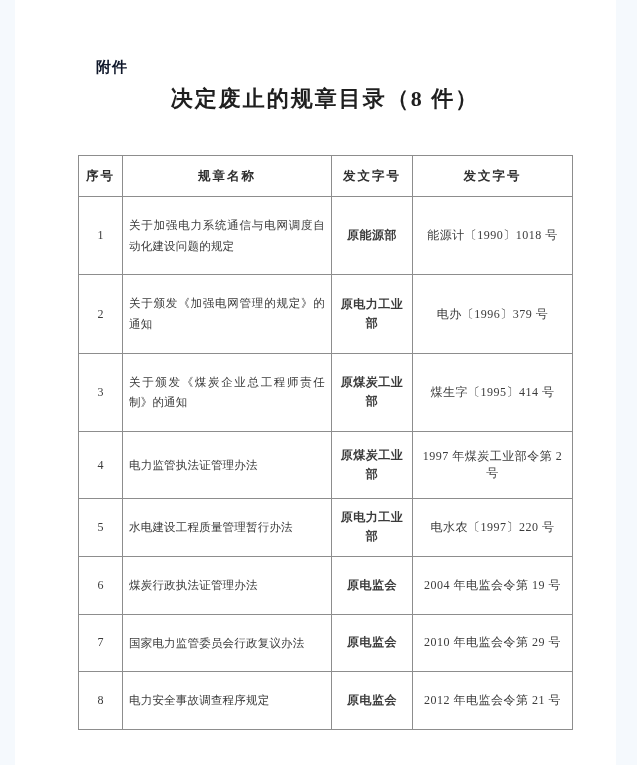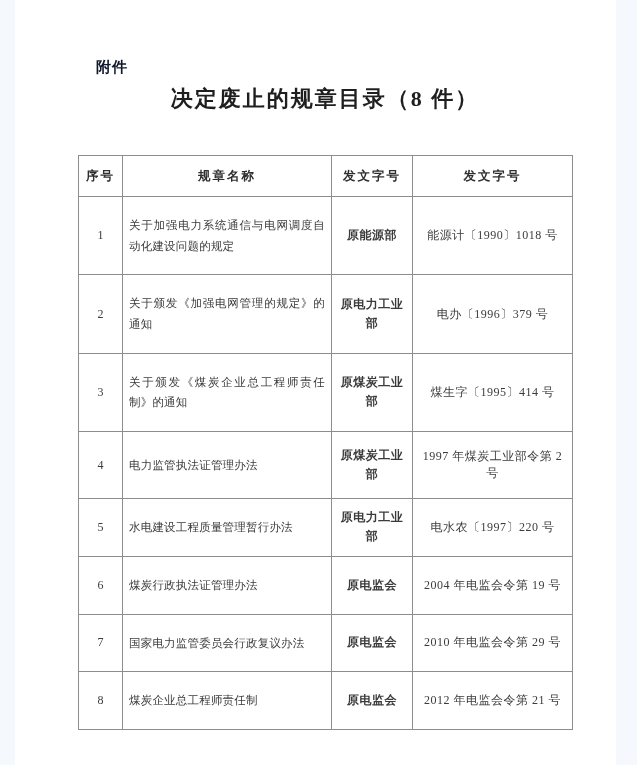--- a/index.html
+++ b/index.html
@@ -161,19 +161,19 @@
         <td class="cell-number">2004 年电监会令第 19 号</td>
       </tr>
       <tr>
         <td class="cell-no">7</td>
         <td class="cell-name">国家电力监管委员会行政复议办法</td>
         <td class="cell-agency">原电监会</td>
         <td class="cell-number">2010 年电监会令第 29 号</td>
       </tr>
       <tr>
         <td class="cell-no">8</td>
-        <td class="cell-name">煤炭企业总工程师责任制</td>
+        <td class="cell-name">电力安全事故调查程序规定</td>
         <td class="cell-agency">原电监会</td>
         <td class="cell-number">2012 年电监会令第 21 号</td>
       </tr>
     </tbody>
   </table>
 </div>
 
 </body></html>

